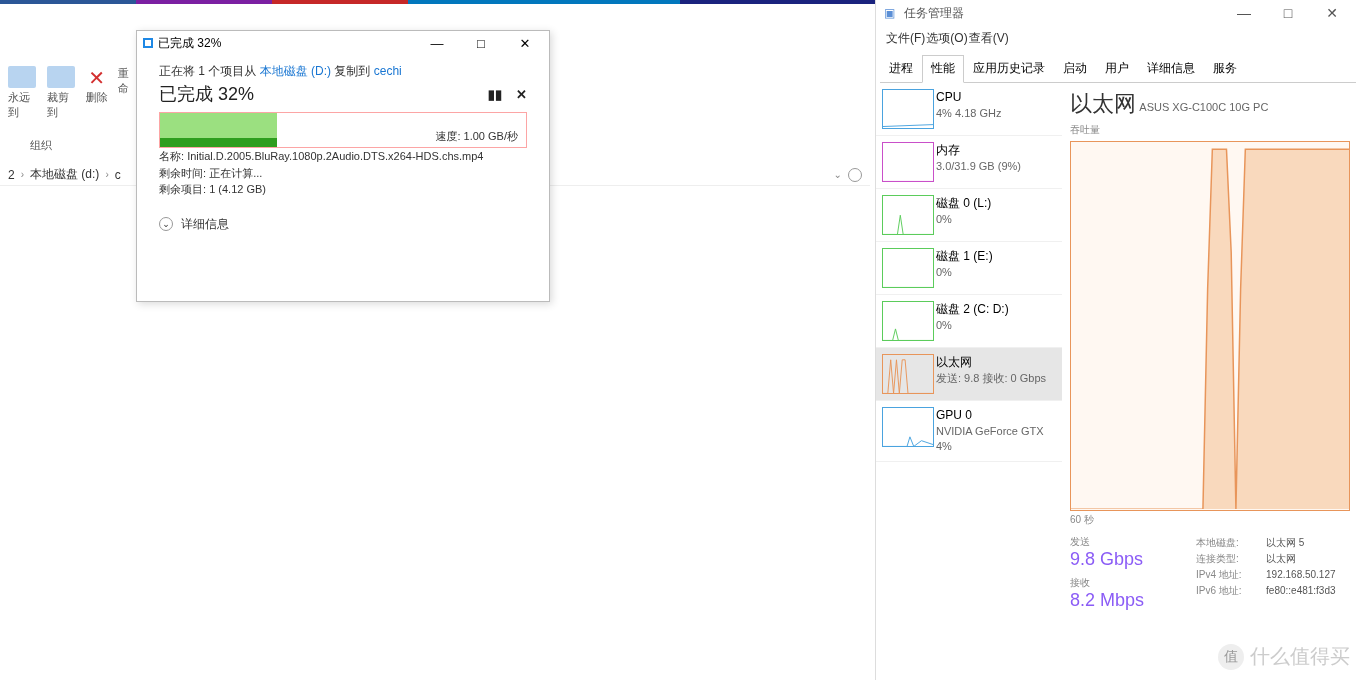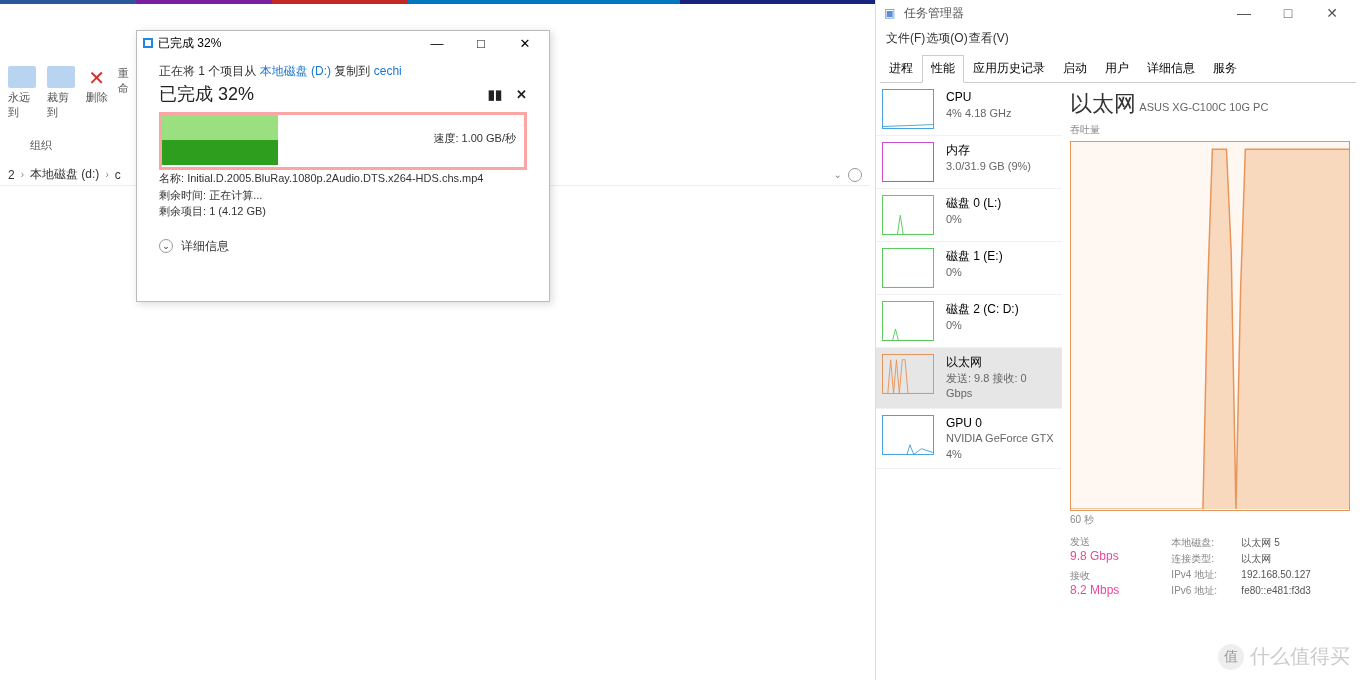--- a/index.html
+++ b/index.html
@@ -18,54 +18,54 @@
 .dialog{position:absolute;left:136px;top:30px;width:414px;height:272px;background:#fff;border:1px solid #bbb;box-shadow:2px 2px 8px rgba(0,0,0,.15)}
 .dlg-title{display:flex;align-items:center;height:24px;padding:0 6px;font-size:12px}
 .dlg-title .sq{width:10px;height:10px;border:2px solid #1e88e5;margin-right:5px}
 .dlg-title .ctrl{margin-left:auto;display:flex;gap:8px}
 .dlg-title .c{width:36px;text-align:center;cursor:pointer;font-size:13px}
 .dlg-body{padding:8px 22px}
 .dlg-body .line1{font-size:12px;color:#333;margin-bottom:2px}
 .dlg-body .link{color:#1976d2}
 .dlg-body .big{font-size:18px;color:#222;margin-bottom:6px;display:flex;align-items:center}
 .dlg-body .big .pc{margin-left:auto;display:flex;gap:14px;font-size:13px;font-weight:bold}
-.prog{width:368px;height:58px;border:3px solid #fca5a5;position:relative;overflow:hidden}
+.prog{width:368px;height:36px;border:1px solid #fca5a5;position:relative;overflow:hidden}
 .prog .top{position:absolute;left:0;top:0;height:25px;width:32%;background:#9be080}
 .prog .bot{position:absolute;left:0;top:25px;height:25px;width:32%;background:#2e9e1f}
 .prog .spd{position:absolute;right:8px;top:16px;font-size:11px;color:#333}
 .dlg-body .info{font-size:11px;color:#333;margin-top:0;line-height:1.5}
 .dlg-more{display:flex;align-items:center;gap:8px;padding:10px 22px;font-size:12px;color:#333}
 .dlg-more .cc{width:14px;height:14px;border-radius:50%;border:1px solid #999;display:flex;align-items:center;justify-content:center;font-size:9px}
 .tm{position:absolute;right:0;top:0;width:485px;height:680px;background:#fff;border-left:1px solid #ddd}
 .tm-title{height:26px;display:flex;align-items:center;padding:0 8px;font-size:12px;color:#555}
 .tm-title .ic{width:14px;height:14px;margin-right:6px;color:#5b8fd6}
 .tm-title .wc{margin-left:auto;display:flex;gap:4px}
 .tm-title .wc span{width:40px;text-align:center;font-size:14px}
 .tm-menu{padding:4px 10px;display:flex;gap:1px;font-size:12px;color:#333}
 .tm-tabs{display:flex;margin:4px 4px 0;border-bottom:1px solid #ccc;font-size:12px}
 .tm-tabs span{padding:4px 8px;border:1px solid transparent;cursor:pointer}
 .tm-tabs .act{border:1px solid #ccc;border-bottom-color:#fff;margin-bottom:-1px;background:#fff}
 .tm-body{display:flex;height:600px}
 .tm-left{width:186px;overflow:hidden}
-.tile{display:flex;gap:12px;padding:6px 6px;border-bottom:1px solid #f0f0f0;cursor:pointer}
+.tile{display:flex;gap:2px;padding:6px 6px;border-bottom:1px solid #f0f0f0;cursor:pointer}
 .tile.sel{background:#e6e6e6}
 .tile .g{width:52px;height:40px;border:1px solid;position:relative;overflow:hidden}
 .tile .g svg{position:absolute;inset:0}
 .tile .t{flex:1;font-size:11px;line-height:1.4}
 .tile .t .n{font-size:12px}
 .tm-right{flex:1;padding:6px 0 0 8px;position:relative}
 .tm-right h2{font-size:22px;font-weight:normal;color:#333;display:inline}
 .tm-right .sub{font-size:11px;color:#666;}
 .tm-right .lab{font-size:10px;color:#888;margin-top:4px}
 .bigchart{width:280px;height:370px;border:1px solid #e8955a;margin-top:4px;background:#fff8f2;position:relative;overflow:hidden}
 .bigchart svg{position:absolute;inset:0}
 .xlab{font-size:10px;color:#888;margin-top:2px}
 .stats{margin-top:8px;display:flex;gap:52px}
 .stats .col .l{font-size:10px;color:#888}
-.stats .col .v{font-size:12px;color:#ec4899}
+.stats .col .v{font-size:18px;color:#8b5cf6}
 .stats2{font-size:10px;color:#555;line-height:1.6}
 .stats2 .k{display:inline-block;width:70px;color:#888}
 .wm{position:absolute;right:10px;bottom:10px;color:#ccc;font-size:20px;display:flex;align-items:center;gap:6px}
 .wm .b{width:26px;height:26px;border-radius:50%;background:#eee;display:flex;align-items:center;justify-content:center;color:#999;font-size:14px}
 </style>
 </head>
 <body>
 
 <div class="topstripe"></div>
 

